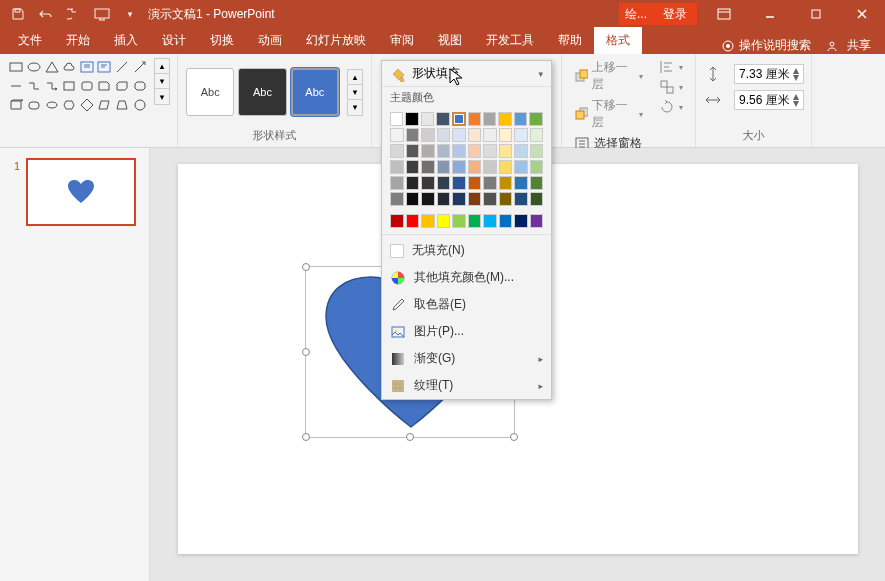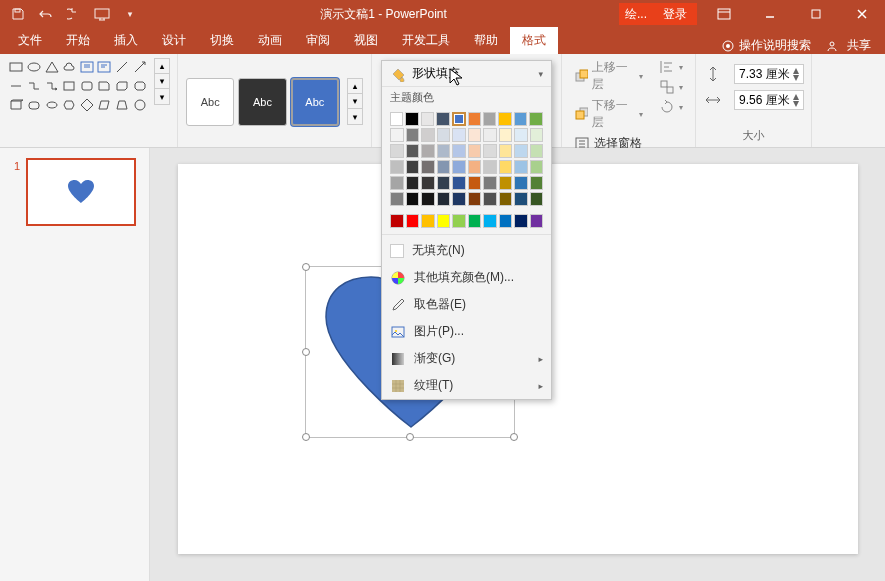--- a/index.html
+++ b/index.html
@@ -1,20 +1,20 @@
 <!DOCTYPE html>
 <html><head>
 <meta charset="utf-8">
 <style>
 *{margin:0;padding:0;box-sizing:border-box;font-family:"Microsoft YaHei",sans-serif;font-size:12px;user-select:none}
 body{width:885px;height:581px;background:#e6e6e6;overflow:hidden;position:relative}
 .titlebar{height:28px;background:#b7472a;display:flex;align-items:center;color:#fff}
 .qat{display:flex;align-items:center;gap:8px;padding:0 8px}
 .qat-item{width:20px;height:20px;display:flex;align-items:center;justify-content:center;opacity:0.9}
-.title-center{flex:1;text-align:center;font-size:12px;color:#fff}
+.title-center{flex:1;text-align:left;font-size:12px;color:#fff}
 .title-right{display:flex;align-items:center}
 .title-btn{width:46px;height:28px;display:flex;align-items:center;justify-content:center;color:#fff}
 .login-btn{background:#e8401a;padding:0 10px;height:22px;display:flex;align-items:center;margin-right:4px;font-size:12px}
 .draw-btn{background:#e8401a;padding:0 6px;height:22px;display:flex;align-items:center;font-size:12px}
 .tabs{height:26px;background:#b7472a;display:flex;align-items:flex-end;padding-left:6px}
 .tab{padding:5px 12px;color:#fff;font-size:12px;cursor:pointer}
 .tab.format{background:#fff;color:#b7472a}
 .tabs-right{margin-left:auto;display:flex;align-items:center;gap:14px;padding-right:14px;color:#fff}
 .ribbon{height:94px;background:#f3f3f3;border-bottom:1px solid #d4d4d4;display:flex;position:relative}
 .ribbon-group{border-right:1px solid #e0e0e0;display:flex;flex-direction:column;padding:4px 8px 2px}
@@ -121,20 +121,21 @@
   </div>
 </div>
 
 <div class="tabs">
   <div class="tab">文件</div>
   <div class="tab">开始</div>
   <div class="tab">插入</div>
   <div class="tab">设计</div>
   <div class="tab">切换</div>
   <div class="tab">动画</div>
+  <div class="tab">幻灯片放映</div>
   <div class="tab">审阅</div>
   <div class="tab">视图</div>
   <div class="tab">开发工具</div>
   <div class="tab">帮助</div>
   <div class="tab format">格式</div>
   <div class="tabs-right">
     <span style="display:flex;align-items:center;gap:4px">
         <svg width="14" height="14">
           <circle cx="7" cy="7" r="5" fill="none" stroke="#fff"></circle>
           <circle cx="7" cy="7" r="2" fill="#fff"></circle>
@@ -296,20 +297,21 @@
     <div class="group-content" style="align-items:center">
       <div class="style-box style1">Abc</div>
       <div class="style-box style2">Abc</div>
       <div class="style-box style3">Abc</div>
       <div class="style-nav">
         <div class="gallery-nav-btn">▴</div>
         <div class="gallery-nav-btn">▾</div>
         <div class="gallery-nav-btn">▾</div>
       </div>
     </div>
+    <div class="group-label">形状样式</div>
   </div>
 
   <div class="ribbon-group" style="width:190px">
     <div class="group-content" style="align-items:center;justify-content:center;gap:6px">
       <span class="wa-btn" style="font-family:serif;font-size:20px;font-weight:bold;color:#4472c4">A</span>
       <span style="font-size:9px;color:#666">▾</span>
       <span class="wa-btn" style="font-family:serif;font-size:20px;font-weight:bold;color:#333;-webkit-text-stroke:1px #c00">A</span>
       <span style="font-size:9px;color:#666">▾</span>
     </div>
     <div class="group-label" style="text-align:right;padding-right:4px">↘</div>

